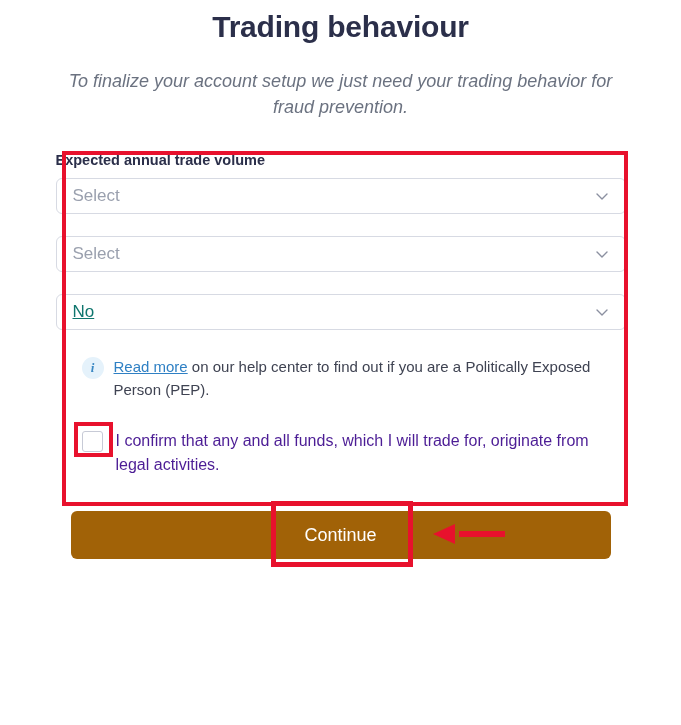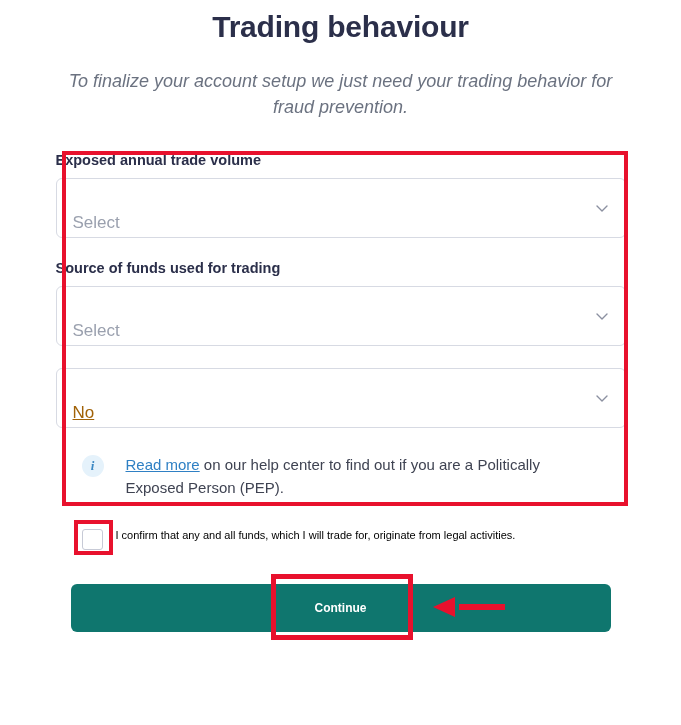--- a/index.html
+++ b/index.html
@@ -68,38 +68,38 @@
 
   .field-label {
     font-size: 14.5px;
     font-weight: 700;
     color: #2b2f4a;
     margin-bottom: 10px;
   }
 
   .select {
     position: relative;
-    height: 60px;
+    height: 36px;
     border: 1px solid #d7dae3;
     border-radius: 6px;
     background: #ffffff;
     display: flex;
-    align-items: flex-end;
+    align-items: center;
     padding: 4px 16px;
     box-sizing: border-box;
     cursor: pointer;
   }
 
   .select .value {
     font-size: 17px;
     color: #9aa0ae;
   }
 
   .select.filled .value {
-    color: #a16207;
+    color: #0f766e;
     text-decoration: underline;
   }
 
   .chevron {
     position: absolute;
     right: 16px;
     top: 50%;
     transform: translateY(-50%);
     width: 14px;
     height: 14px;
@@ -130,21 +130,20 @@
     justify-content: center;
     margin-right: 10px;
     margin-top: 1px;
     font-family: "Liberation Serif", serif;
   }
 
   .info-text {
     font-size: 15px;
     line-height: 1.5;
     color: #3f4352;
-    margin-left: 12px;
   }
 
   .info-text a {
     color: #2f80c4;
     text-decoration: underline;
     cursor: pointer;
   }
 
   
   .check-row {
@@ -172,40 +171,40 @@
     left: -8px;
     top: -7px;
     width: 39px;
     height: 35px;
     border: 4px solid #e8112d;
     box-sizing: border-box;
     pointer-events: none;
   }
 
   .check-text {
-    font-size: 11px;
+    font-size: 16px;
     line-height: 1.5;
-    color: #000000;
+    color: #4c1d95;
   }
 
   
   .button-wrap {
     position: relative;
     margin: 34px auto 0 auto;
     width: 540px;
   }
 
   .continue-btn {
     width: 540px;
     height: 48px;
     border-radius: 6px;
-    background: #0f766e;
+    background: #a16207;
     color: #ffffff;
-    font-size: 12px;
-    font-weight: 700;
+    font-size: 18px;
+    font-weight: 400;
     border: none;
     display: flex;
     align-items: center;
     justify-content: center;
     cursor: default;
     font-family: "Liberation Sans", sans-serif;
   }
 
   .btn-highlight {
     position: absolute;
@@ -231,33 +230,32 @@
 <body>
 
 <div class="page">
 
   <h1 class="title">Trading behaviour</h1>
   <p class="subtitle">To finalize your account setup we just need your trading behavior for fraud prevention.</p>
 
   <div class="form-area">
 
     <div class="field">
-      <div class="field-label">Exposed annual trade volume</div>
+      <div class="field-label">Expected annual trade volume</div>
       <div class="select">
         <span class="value">Select</span>
         <span class="chevron">
           <svg viewBox="0 0 14 14" width="14" height="14">
               <path d="M2 5 L7 10 L12 5" fill="none" stroke="#8b90a0" stroke-width="1.4" stroke-linecap="round" stroke-linejoin="round"></path>
             </svg>
         </span>
       </div>
     </div>
 
     <div class="field">
-      <div class="field-label">Source of funds used for trading</div>
       <div class="select">
         <span class="value">Select</span>
         <span class="chevron">
           <svg viewBox="0 0 14 14" width="14" height="14">
               <path d="M2 5 L7 10 L12 5" fill="none" stroke="#8b90a0" stroke-width="1.4" stroke-linecap="round" stroke-linejoin="round"></path>
             </svg>
         </span>
       </div>
     </div>
 

